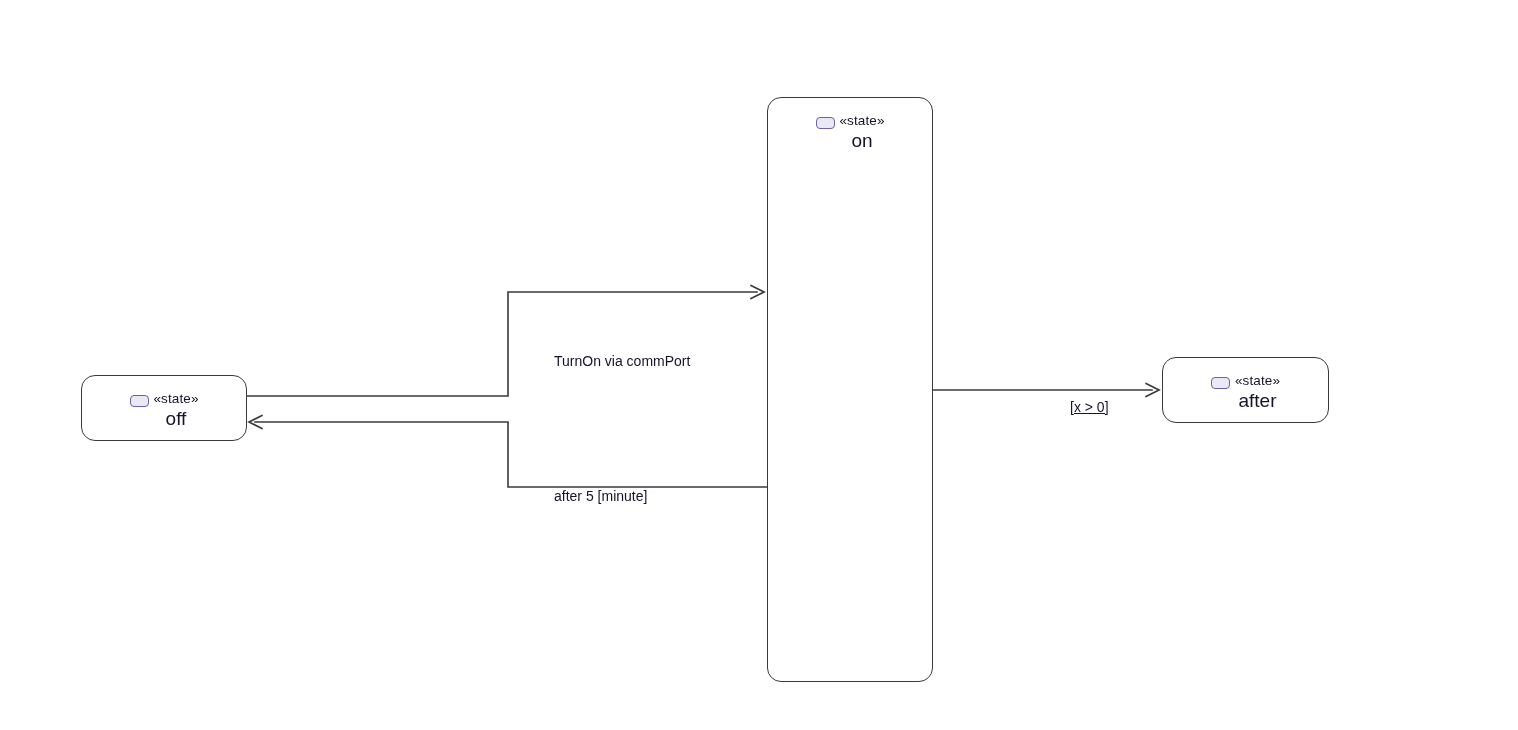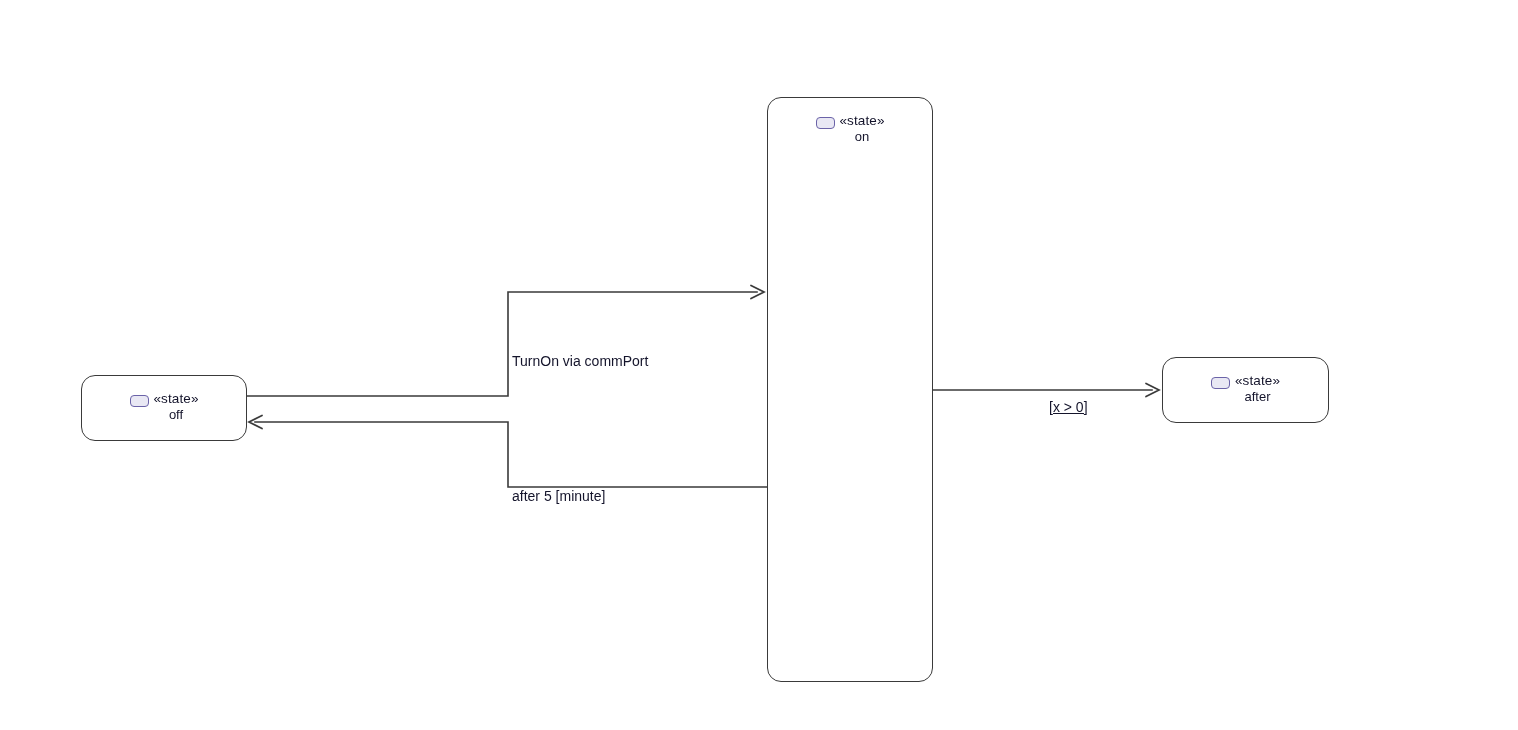--- a/index.html
+++ b/index.html
@@ -65,30 +65,31 @@
     align-items: center;
     line-height: 1.28;
   }
   .state-stereotype {
     font-size: 13.5px;
     color: #14142b;
     letter-spacing: 0.1px;
     white-space: nowrap;
   }
   .state-name {
-    font-size: 13px;
+    font-size: 19px;
     color: #14142b;
     white-space: nowrap;
   }
   .edge-label {
     position: absolute;
     font-size: 14px;
     color: #14142b;
     white-space: nowrap;
     background: transparent;
+    margin-left: 42px;
   }
 </style>
 </head>
 <body>
 
 <div id="canvas">
 
   <svg class="edge-layer" viewBox="0 0 1518 730" width="1518" height="730" xmlns="http://www.w3.org/2000/svg">
 
     <g>
@@ -134,15 +135,15 @@
         <span class="state-stereotype">«state»</span>
         <span class="state-name">after</span>
       </span>
     </div>
   </div>
 
   <div class="edge-label" style="left:512px; top:353px;">TurnOn via commPort</div>
 
   <div class="edge-label" style="left:512px; top:488px;">after 5 [minute]</div>
 
-  <div class="edge-label" style="left:1049px; top:399px;text-decoration:underline;">[x &gt; 0]</div>
+  <div class="edge-label" style="left:1028px; top:399px;text-decoration:underline;">[x &gt; 0]</div>
 
 </div>
 
 </body></html>

